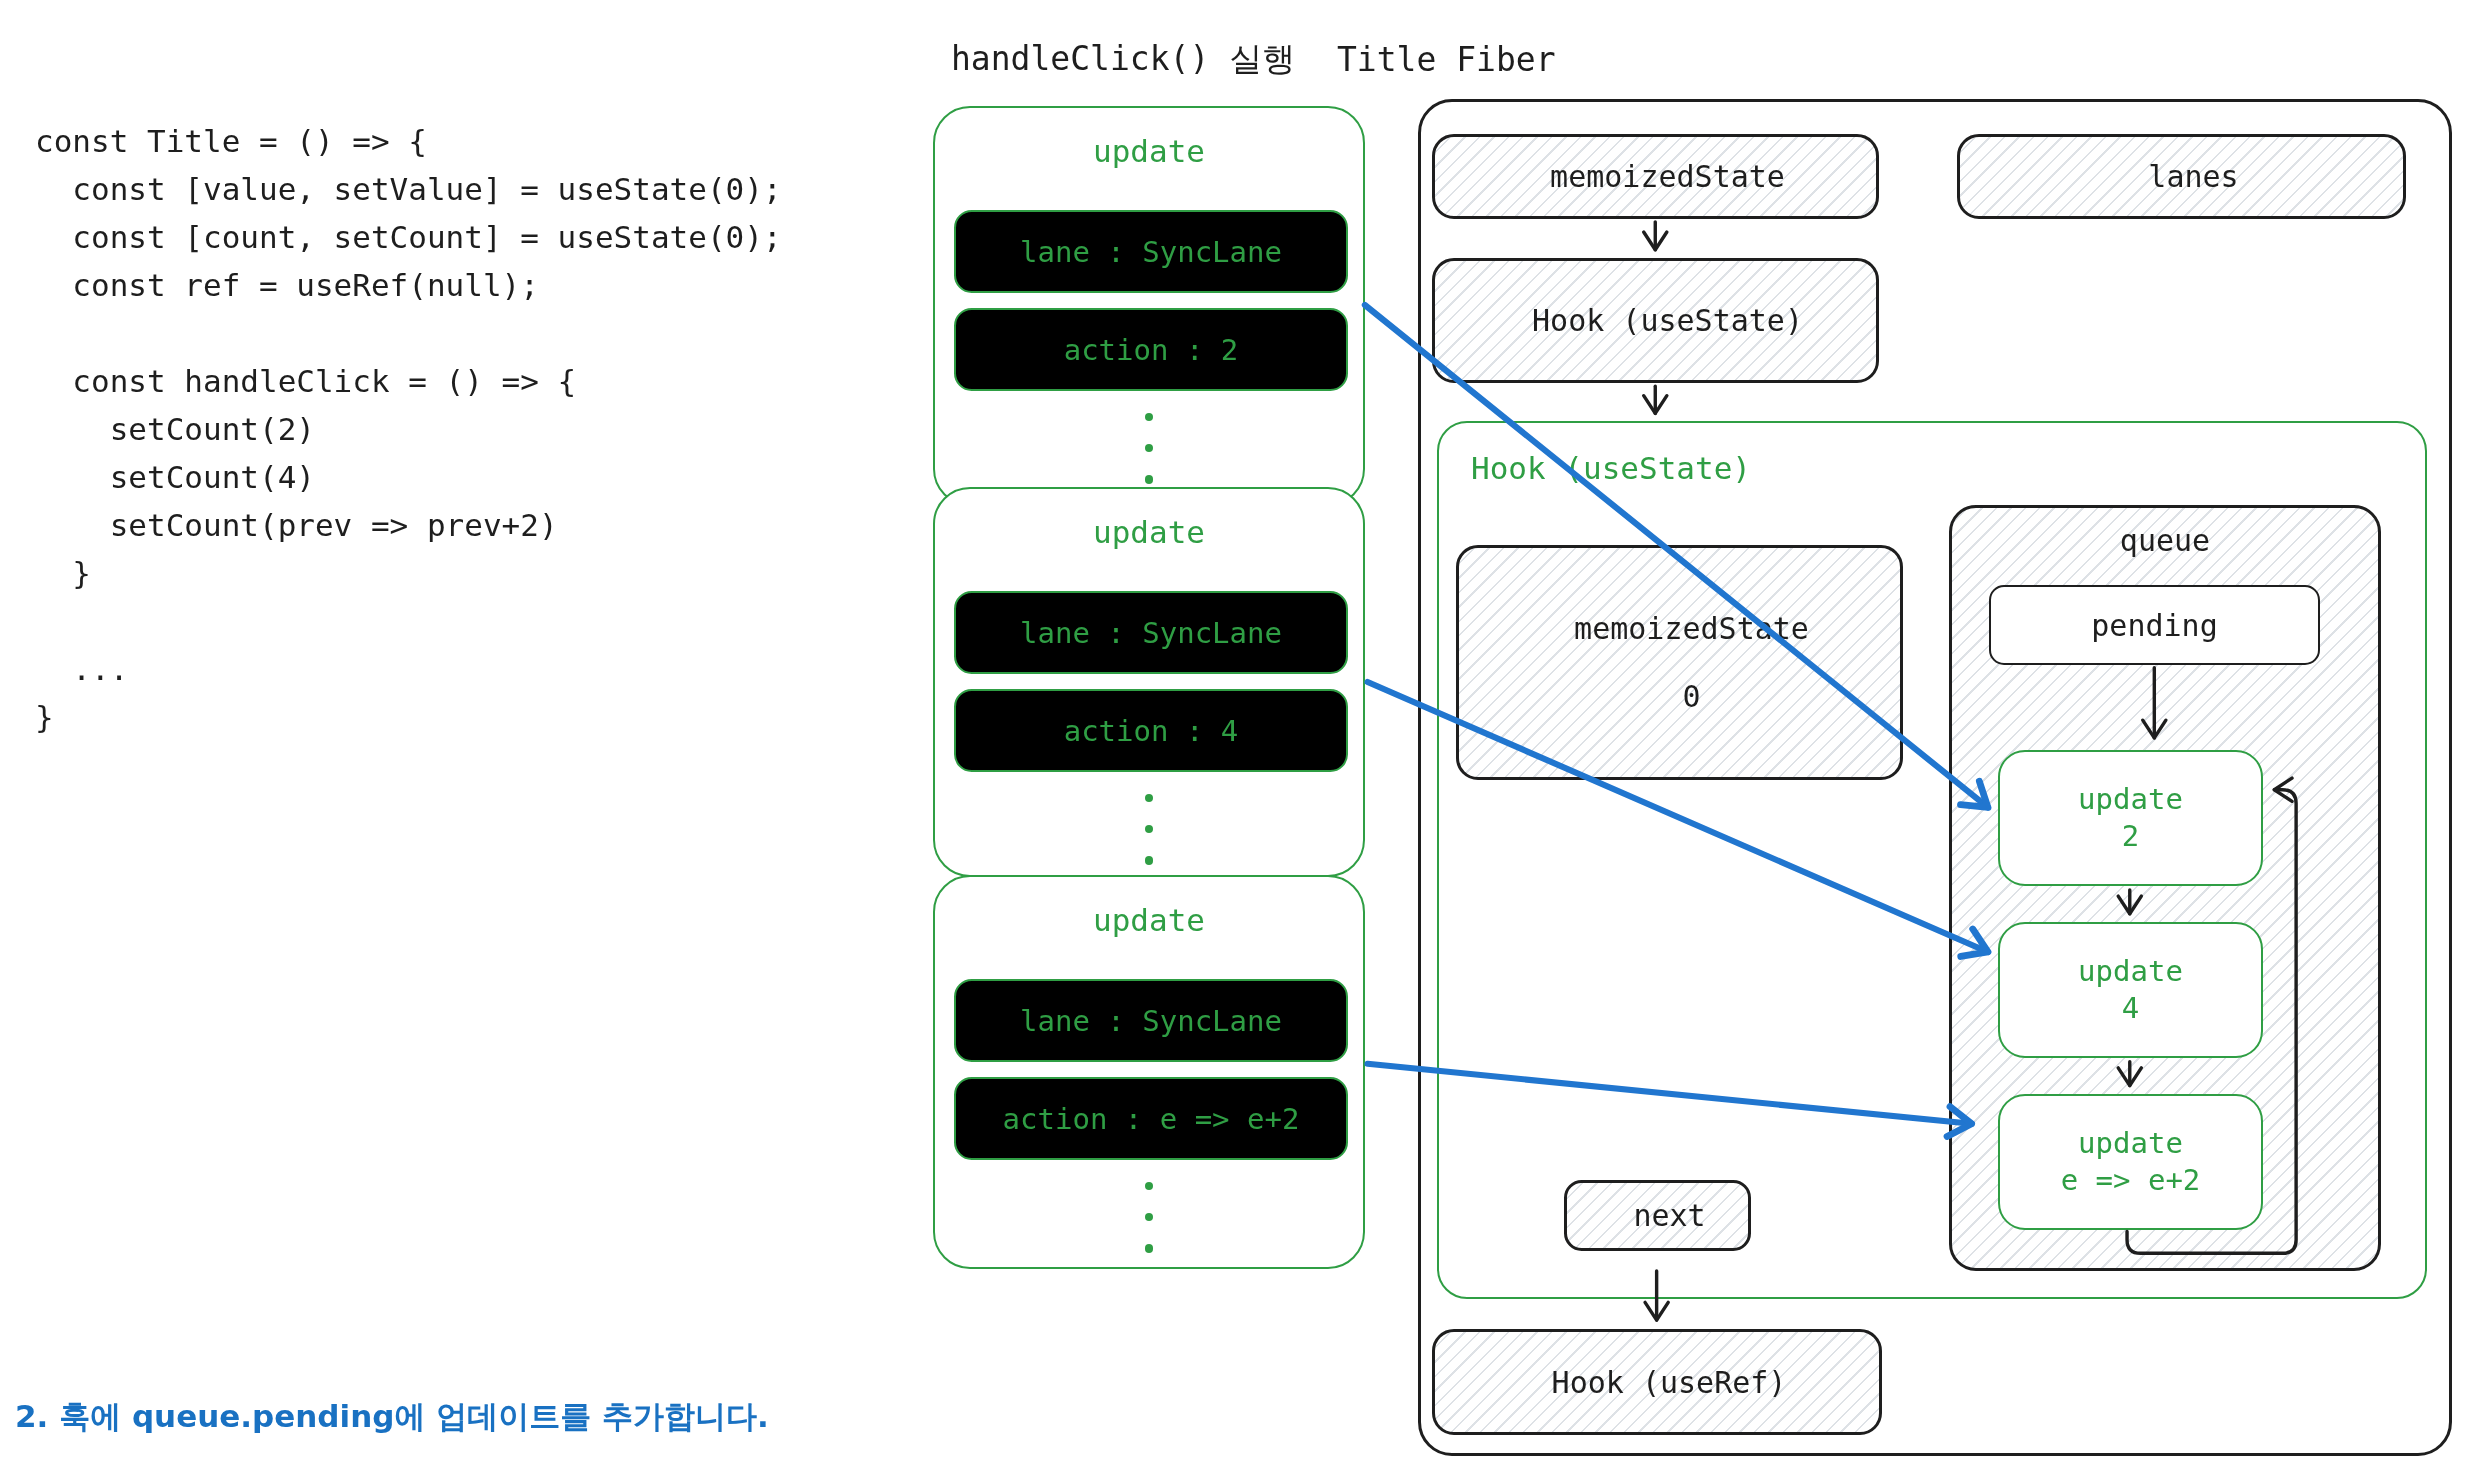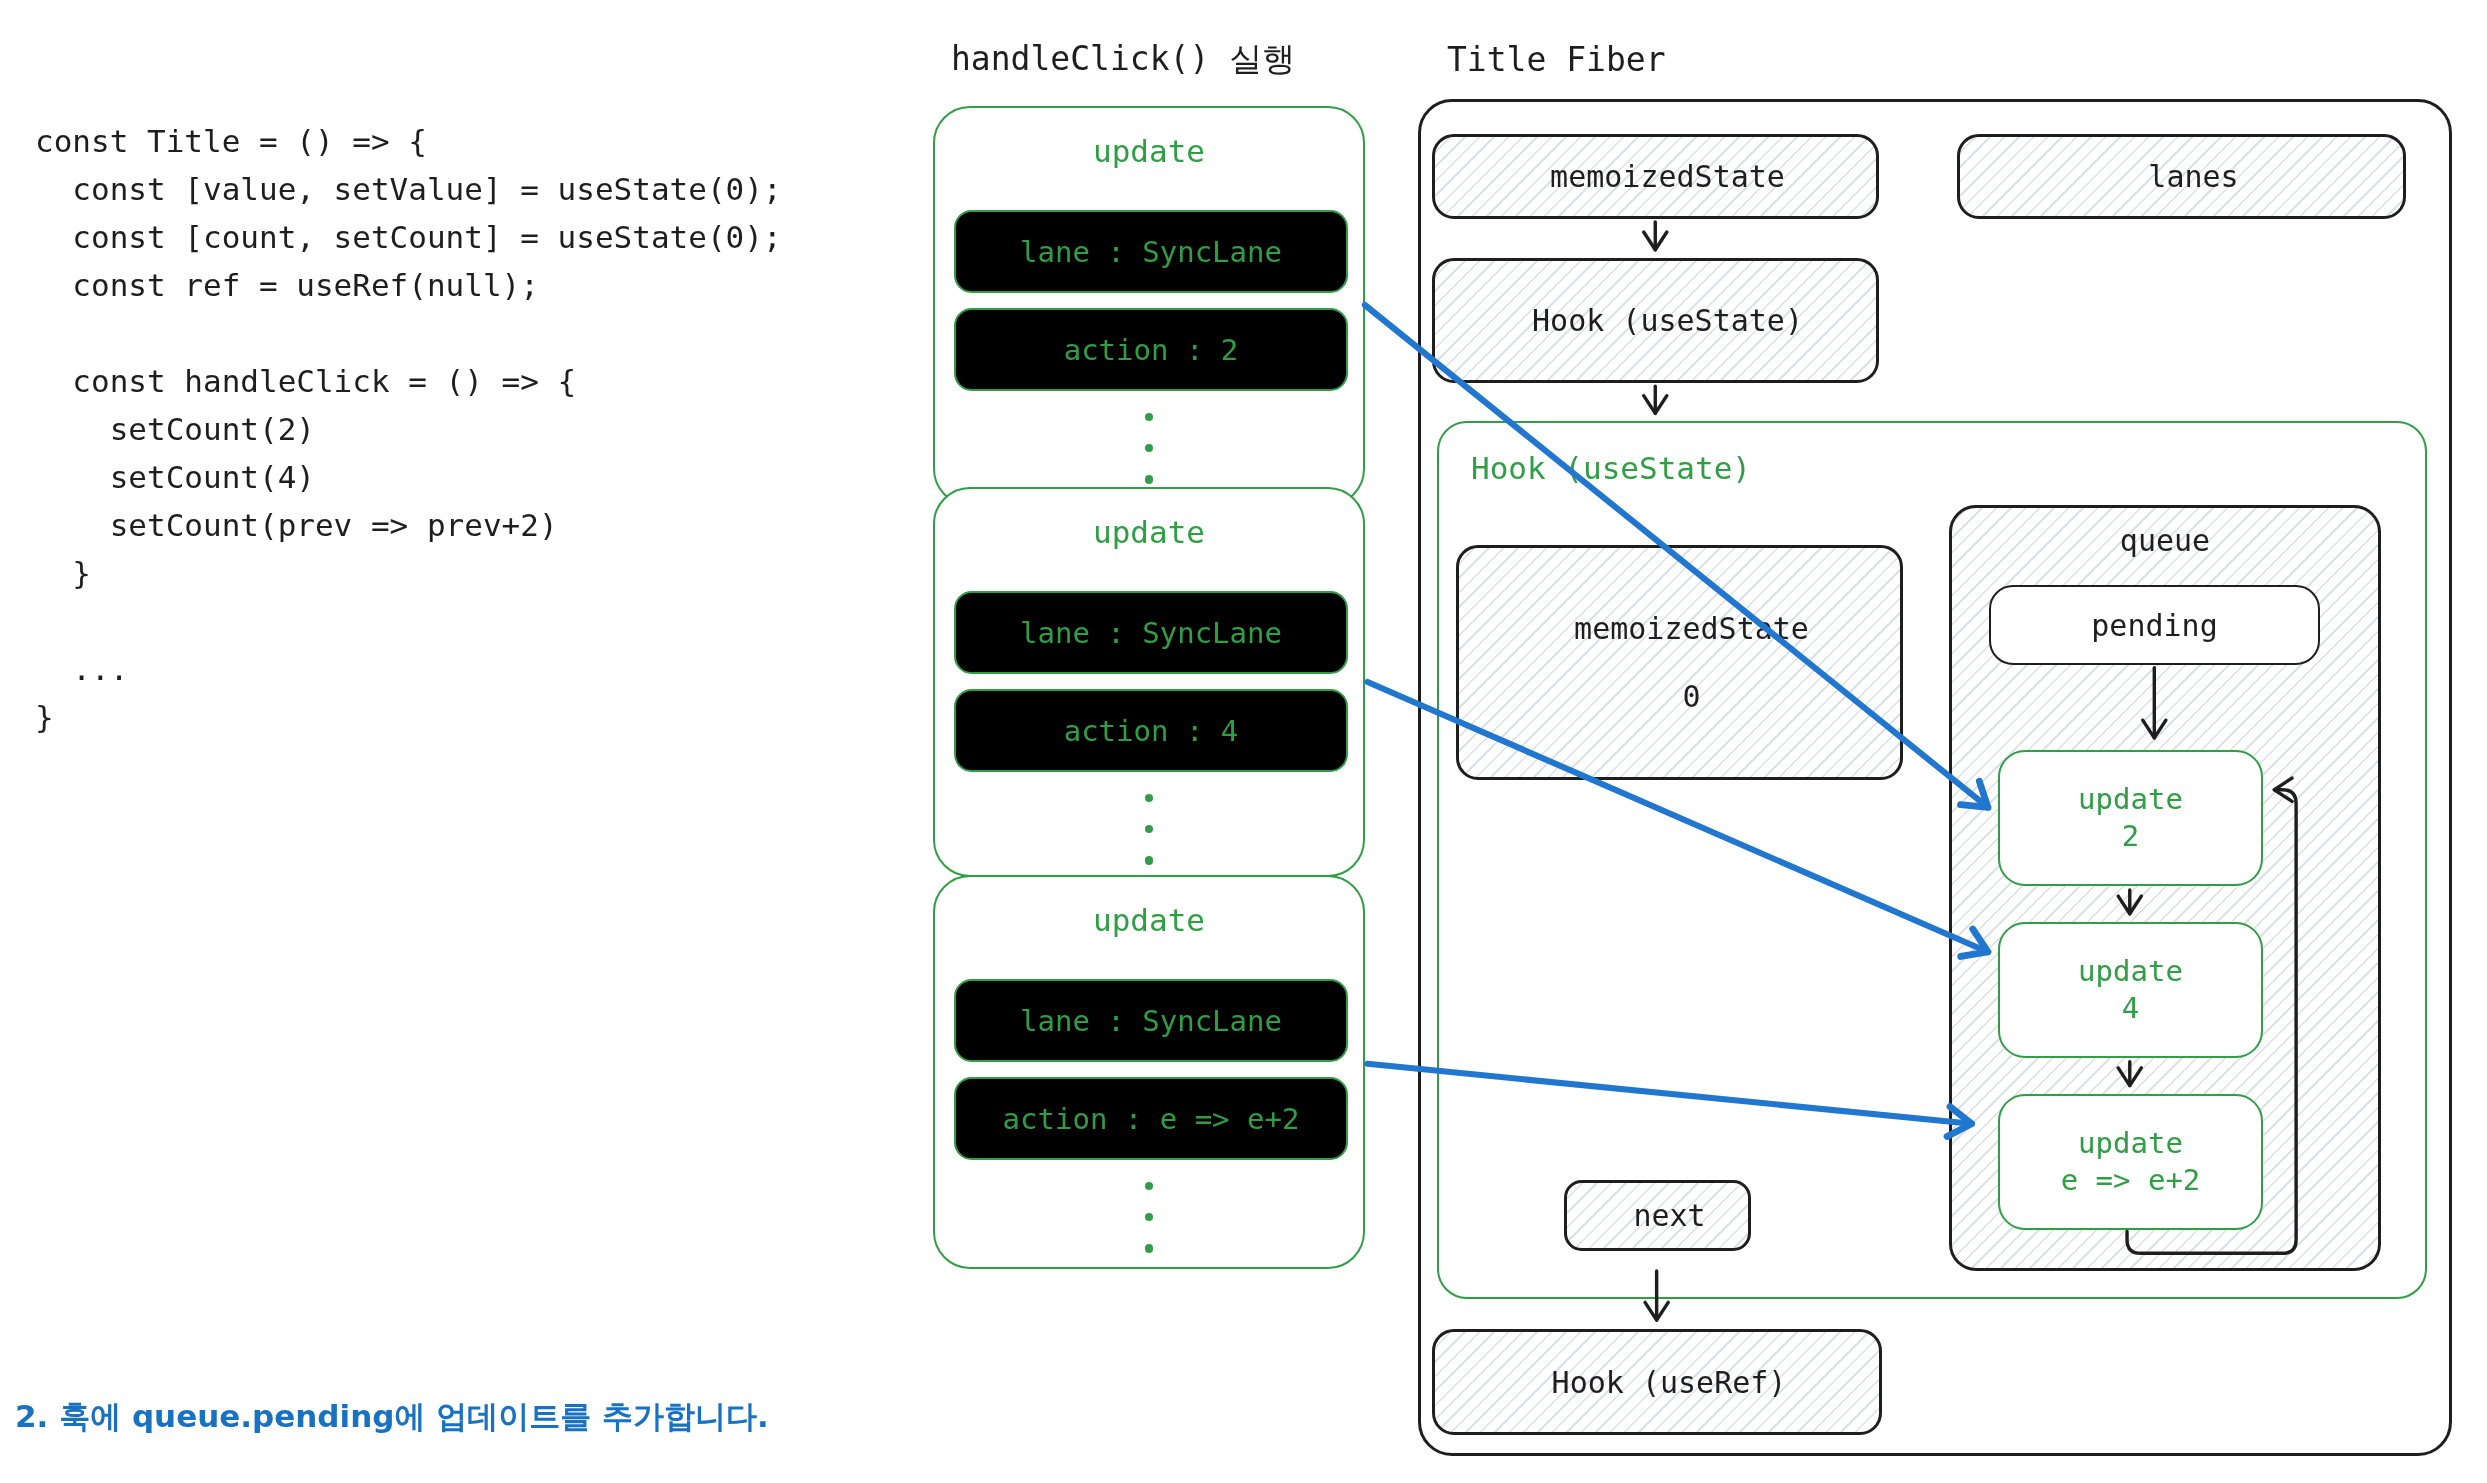--- a/index.html
+++ b/index.html
@@ -115,21 +115,21 @@
   <div class="card-title">update</div>
   <div class="pill lane center">lane : SyncLane</div>
   <div class="pill action center">action : e =&gt; e+2</div>
   <div class="dots">
       <i></i>
       <i></i>
       <i></i>
     </div>
 </section>
 
-<div class="abs section-title" style="left:1447px;top:40px;">Title Fiber</div>
+<div class="abs section-title" style="left:1337px;top:40px;">Title Fiber</div>
 
 <div class="abs fiber-box"></div>
 
 <div class="abs hatch blackbox center label-44" style="left:1432px;top:134px;width:447px;height:85px;">memoizedState</div>
 
 <div class="abs hatch blackbox center label-44" style="left:1957px;top:134px;width:449px;height:85px;">lanes</div>
 
 <div class="abs hatch blackbox center label-44" style="left:1432px;top:258px;width:447px;height:125px;">Hook (useState)</div>
 
 <div class="abs green-hook-box"></div>
@@ -137,21 +137,21 @@
 
 <div class="abs hatch blackbox col label-44" style="left:1456px;top:545px;width:447px;height:235px;line-height:68px;">
   <div>memoizedState</div>
   <div>0</div>
 </div>
 
 <div class="abs hatch blackbox" style="left:1949px;top:505px;width:432px;height:766px;border-radius:27px;">
   <div class="abs label-44" style="left:0;right:0;top:15px;text-align:center;">queue</div>
 </div>
 
-<div class="abs center label-44" style="left:1989px;top:585px;width:331px;height:80px;background:#fff;border:2.7px solid var(--ink);border-radius:24px;">pending</div>
+<div class="abs center label-44" style="left:1989px;top:585px;width:331px;height:80px;background:#fff;border:2.7px solid var(--ink);border-radius:15px;">pending</div>
 
 <div class="abs queue-update col" style="left:1998px;top:750px;">
   <div>update</div>
   <div>2</div>
 </div>
 
 <div class="abs queue-update col" style="left:1998px;top:922px;">
   <div>update</div>
   <div>4</div>
 </div>

